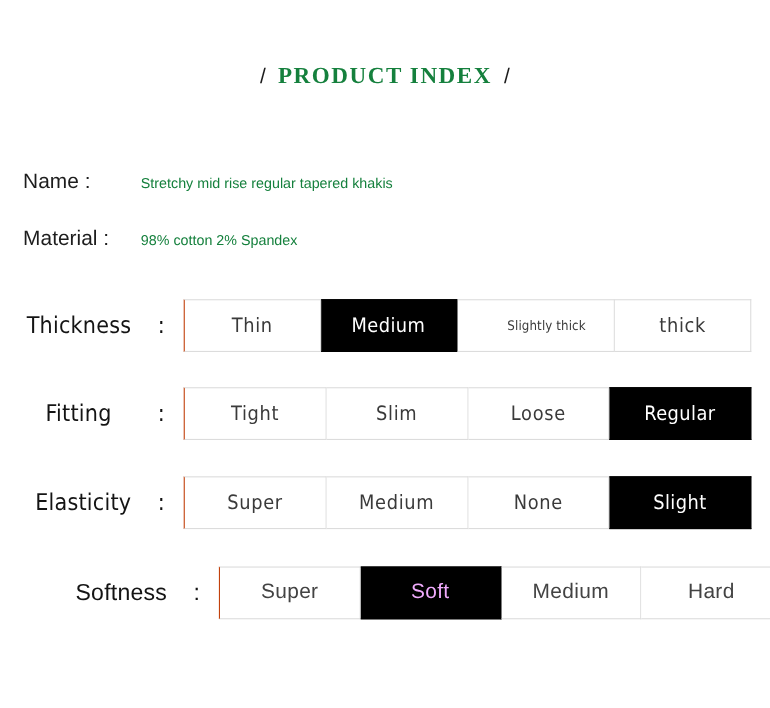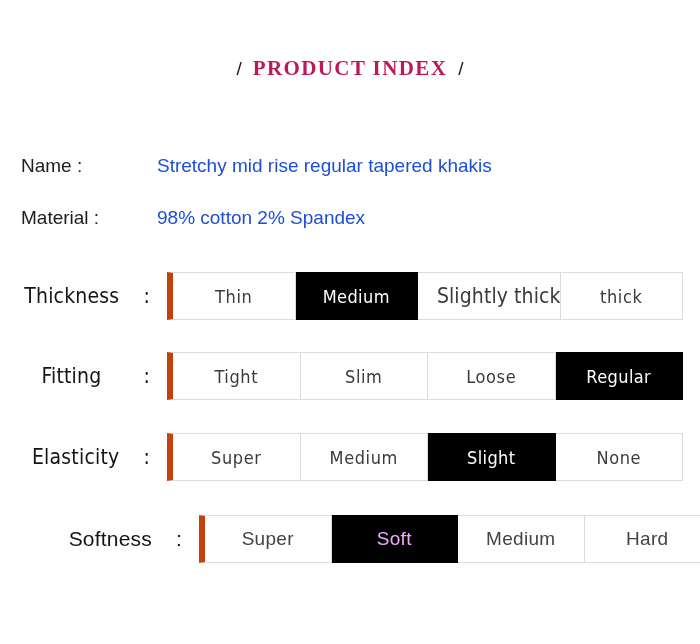--- a/index.html
+++ b/index.html
@@ -29,21 +29,21 @@
     font-family: "Liberation Sans", sans-serif;
     font-size: 19px;
     font-weight: 400;
     color: #1b1b1b;
     letter-spacing: 0;
   }
   .title-text {
     font-family: "Liberation Serif", serif;
     font-size: 21px;
     font-weight: 700;
-    color: #be185d;
+    color: #15803d;
     letter-spacing: 1.4px;
     margin: 4px 11px;
   }
 
   
   .info-row {
     position: absolute;
     left: 0;
     width: 572px;
     height: 30px;
@@ -58,25 +58,24 @@
     padding-left: 21px;
     box-sizing: border-box;
     font-family: "Liberation Sans", sans-serif;
     font-size: 19px;
     font-weight: 400;
     color: #1d1d1d;
     white-space: nowrap;
   }
   .info-value {
     font-family: "Liberation Sans", sans-serif;
-    font-size: 19px;
-    font-weight: 400;
-    color: #1d4ed8;
-    white-space: nowrap;
-    margin-left: 29px;
+    font-size: 13px;
+    font-weight: 400;
+    color: #15803d;
+    white-space: nowrap;
   }
 
   
   .spec-row {
     position: absolute;
     left: 0;
     height: 48px;
     display: flex;
     align-items: stretch;
   }
@@ -130,36 +129,36 @@
     align-items: center;
     justify-content: center;
     font-family: "DejaVu Sans Condensed", "DejaVu Sans", sans-serif;
     font-size: 18px;
     font-weight: 400;
     letter-spacing: 0.6px;
     white-space: nowrap;
     overflow: hidden;
   }
   .option:first-child {
-    border-left: 6px solid #c2410c;
+    border-left: 1px solid #c2410c;
     margin-left: 8px;
   }
   .option.selected {
     background: #000000;
     color: #ffffff;
     border-color: #000000;
     letter-spacing: 0.4px;
   }
   .option.selected + .option {
     border-left: none;
   }
 
   
   .option.tight {
-    font-size: 21px;
+    font-size: 12px;
     letter-spacing: 0.1px;
     padding-left: 20px;
   }
 
   
   .spec-row.s3 .option {
     font-family: "Liberation Sans", sans-serif;
     font-size: 19px;
     letter-spacing: 0.3px;
     color: #434343;
@@ -212,22 +211,22 @@
 </div>
 
 <div class="spec-row s2">
   <div class="spec-label">
     <span>Elasticity</span>
       <span class="colon">:</span>
   </div>
   <div class="options w-std">
     <div class="option">Super</div>
     <div class="option">Medium</div>
+    <div class="option">None</div>
     <div class="option selected">Slight</div>
-    <div class="option">None</div>
   </div>
 </div>
 
 <div class="spec-row s3">
   <div class="spec-label">
     <span>Softness</span>
       <span class="colon">:</span>
   </div>
   <div class="options w-soft">
     <div class="option">Super</div>

